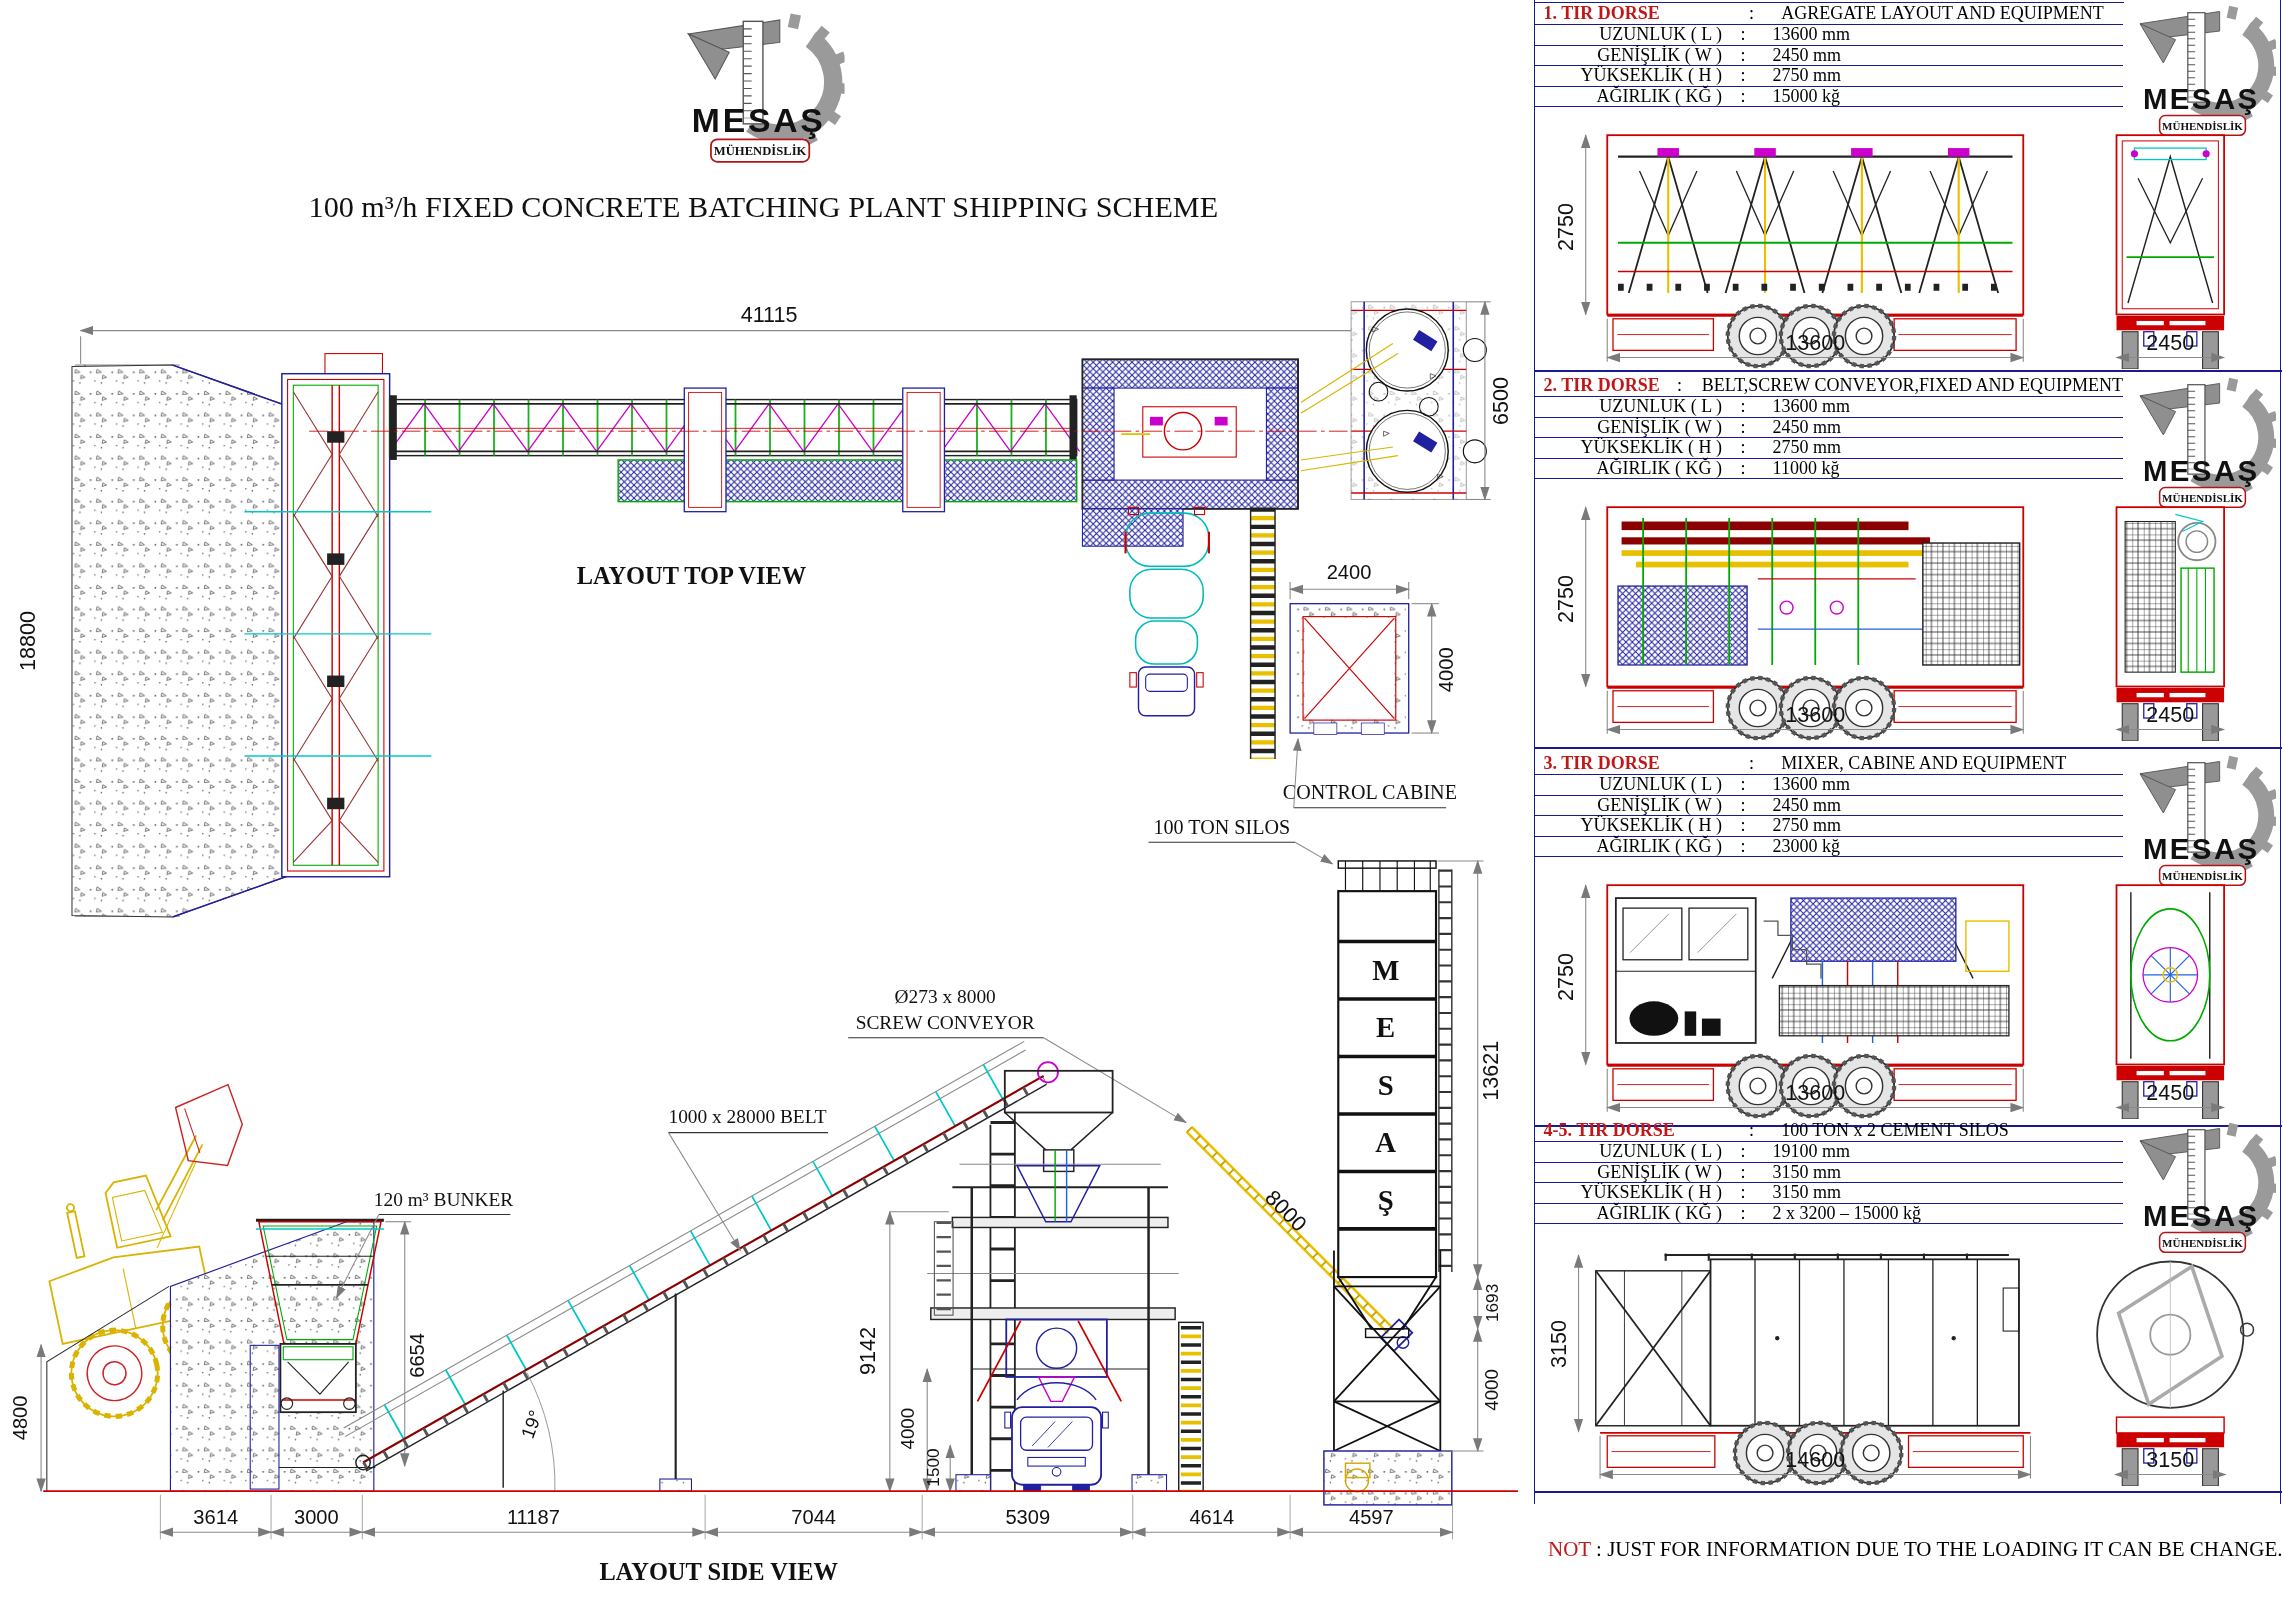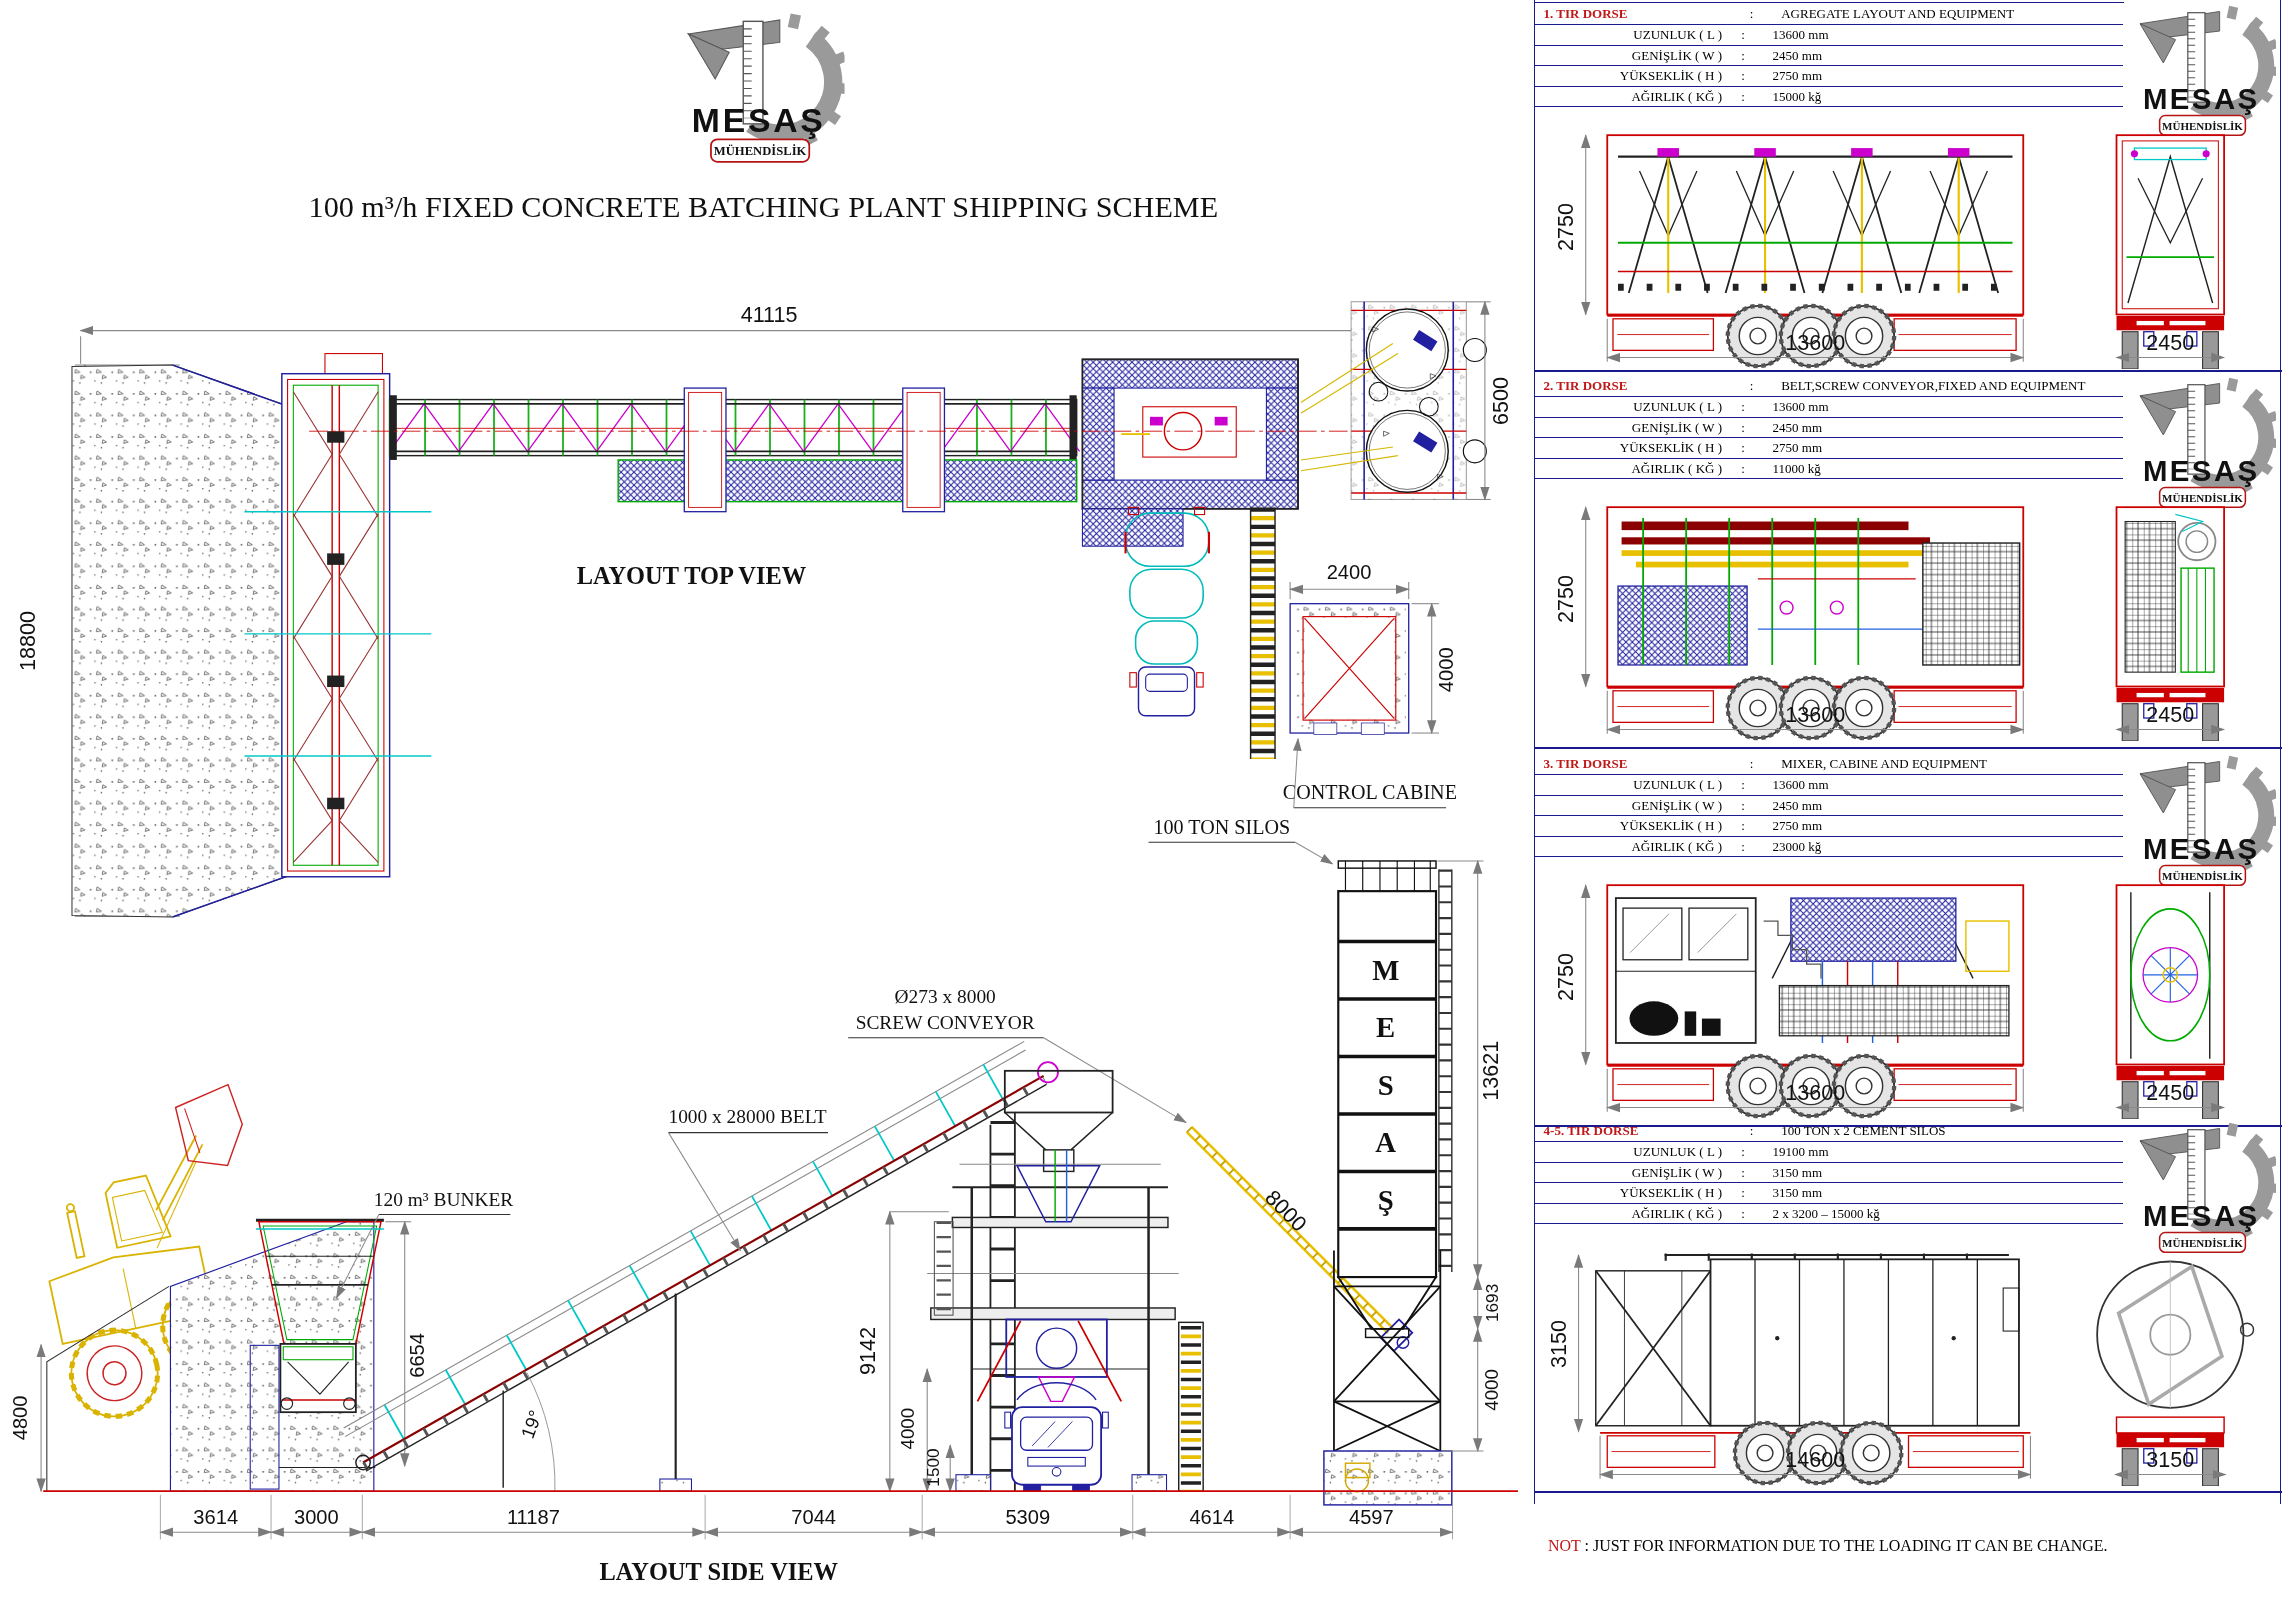--- a/index.html
+++ b/index.html
@@ -10,30 +10,30 @@
   
   .panel{position:absolute;left:1535px;width:747px;border-bottom:2.2px solid #1a1a8c;}
   .p1{top:0;height:370px;}
   .p2{top:372px;height:375px;}
   .p3{top:750px;height:375px;}
   .p4{top:1097px;height:374px;margin-top:20px;}
   .vline{position:absolute;top:0;height:1504px;width:0;border-left:1.8px solid #1a1a8c;}
   .topline{position:absolute;top:2.2px;left:1535px;width:589px;border-top:1.8px solid #1a1a8c;}
   .spec{width:588px;margin-top:2.9px;}
   .srow{display:flex;height:19.4px;line-height:19.4px;border-bottom:1.4px solid #1a1a8c;
-        font-size:13px;white-space:nowrap;}
+        font-size:18px;white-space:nowrap;}
   .srow.hdr{height:21.6px;line-height:21.6px;}
   .srow .lbl{width:187px;text-align:right;}
   .srow.hdr .lbl{text-align:left;padding-left:8.6px;color:#c01818;font-weight:bold;}
   .srow .col{width:42px;text-align:center;}
   .srow .val{flex:1;padding-left:8.6px;}
   .logo-mini{position:absolute;left:594px;top:4.3px;}
   .trucksvg{position:absolute;left:0;width:747px;height:241px;}
   .t123{top:128px;}
-  .note{position:absolute;left:1548px;top:1537px;font-size:16px;white-space:nowrap;}
+  .note{position:absolute;left:1548px;top:1537px;font-size:21px;white-space:nowrap;}
   .note .red{color:#c01818;}
 </style>
 </head>
 <body>
 
 <div id="canvas">
 
 <svg id="main-drawing" width="1531" height="1617" viewBox="0 0 2130 2250" style="position:absolute;left:0;top:0;">
   <defs>
     <marker id="dimA" viewBox="0 0 12 10" markerWidth="13" markerHeight="11" refX="11" refY="5" orient="auto-start-reverse">

